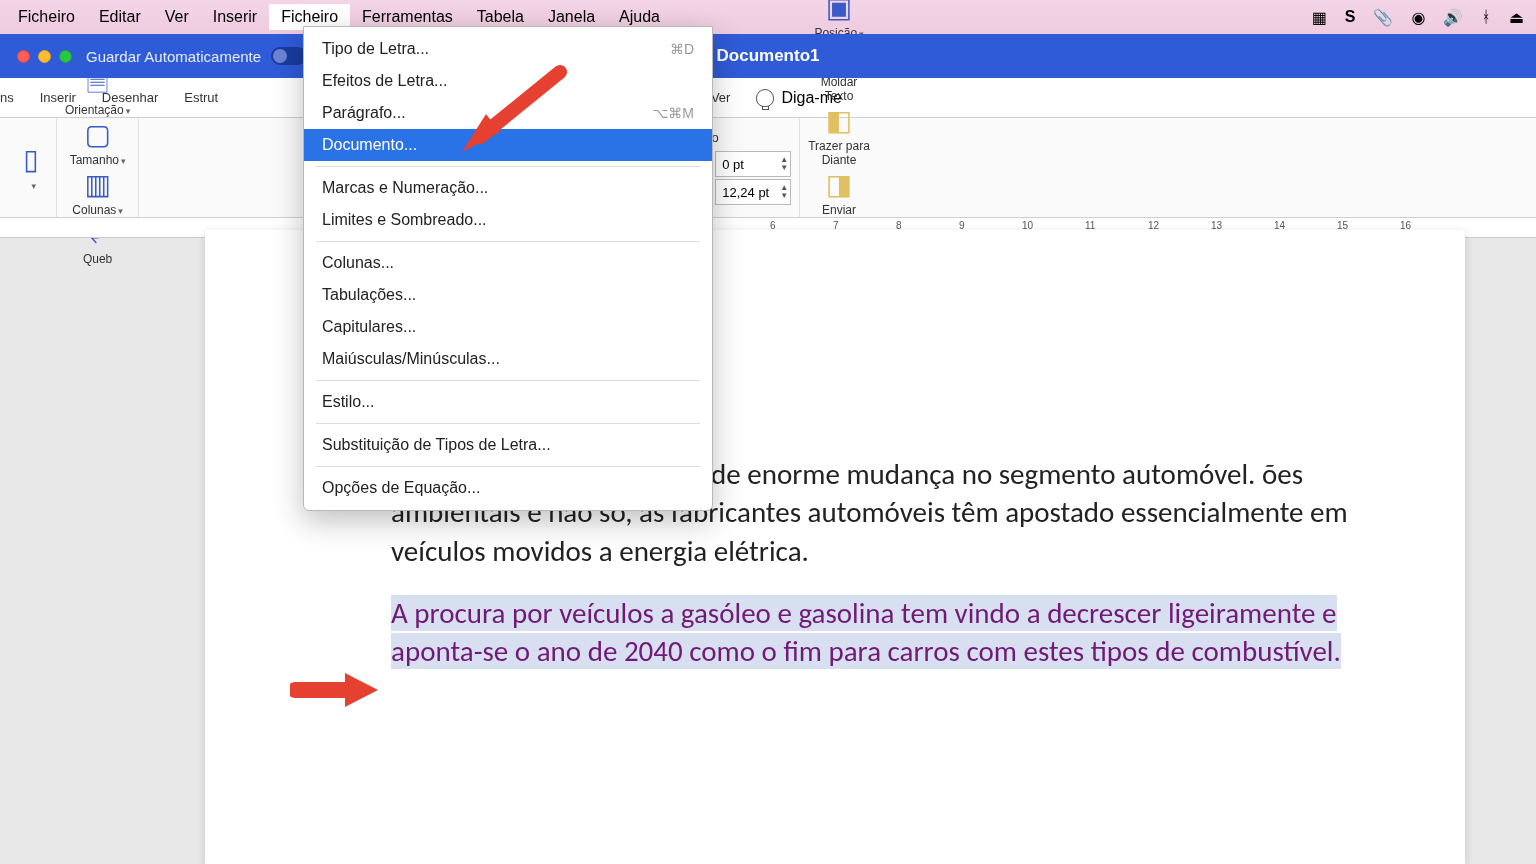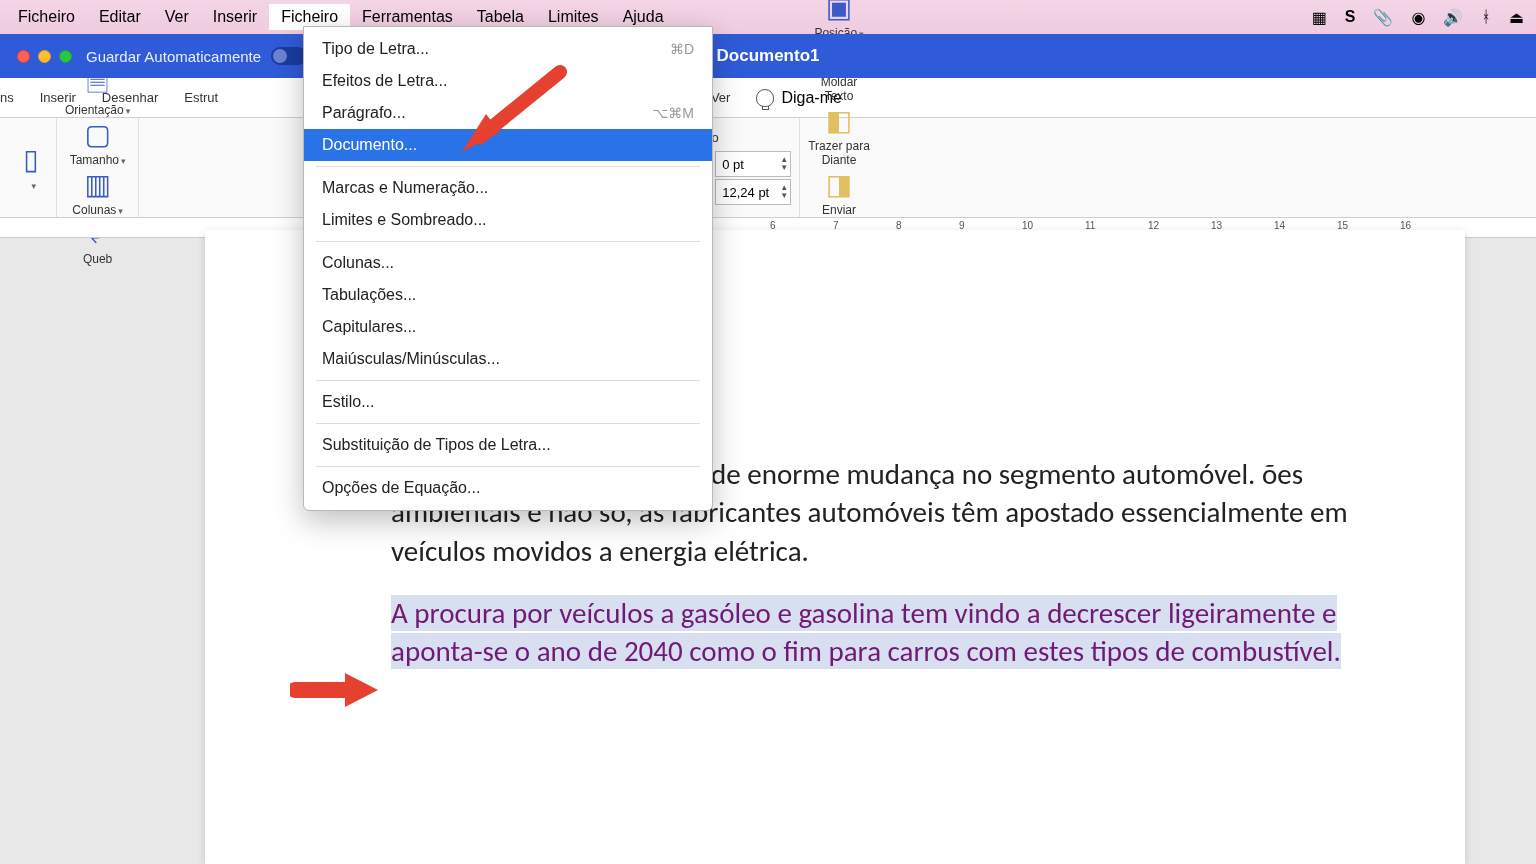--- a/index.html
+++ b/index.html
@@ -74,21 +74,21 @@
 <body>
 
 <div class="menubar">
   <div class="menu-item">Ficheiro</div>
   <div class="menu-item">Editar</div>
   <div class="menu-item">Ver</div>
   <div class="menu-item">Inserir</div>
   <div class="menu-item active">Ficheiro</div>
   <div class="menu-item">Ferramentas</div>
   <div class="menu-item">Tabela</div>
-  <div class="menu-item">Limites</div>
+  <div class="menu-item">Janela</div>
   <div class="menu-item">Ajuda</div>
   <div class="spacer"></div>
   <div class="status-icons">
     <span>▦</span>
     <span style="font-weight:bold">S</span>
     <span>📎</span>
     <span>◉</span>
     <span>🔊</span>
     <span>ᚼ</span>
     <span>⏏</span>

